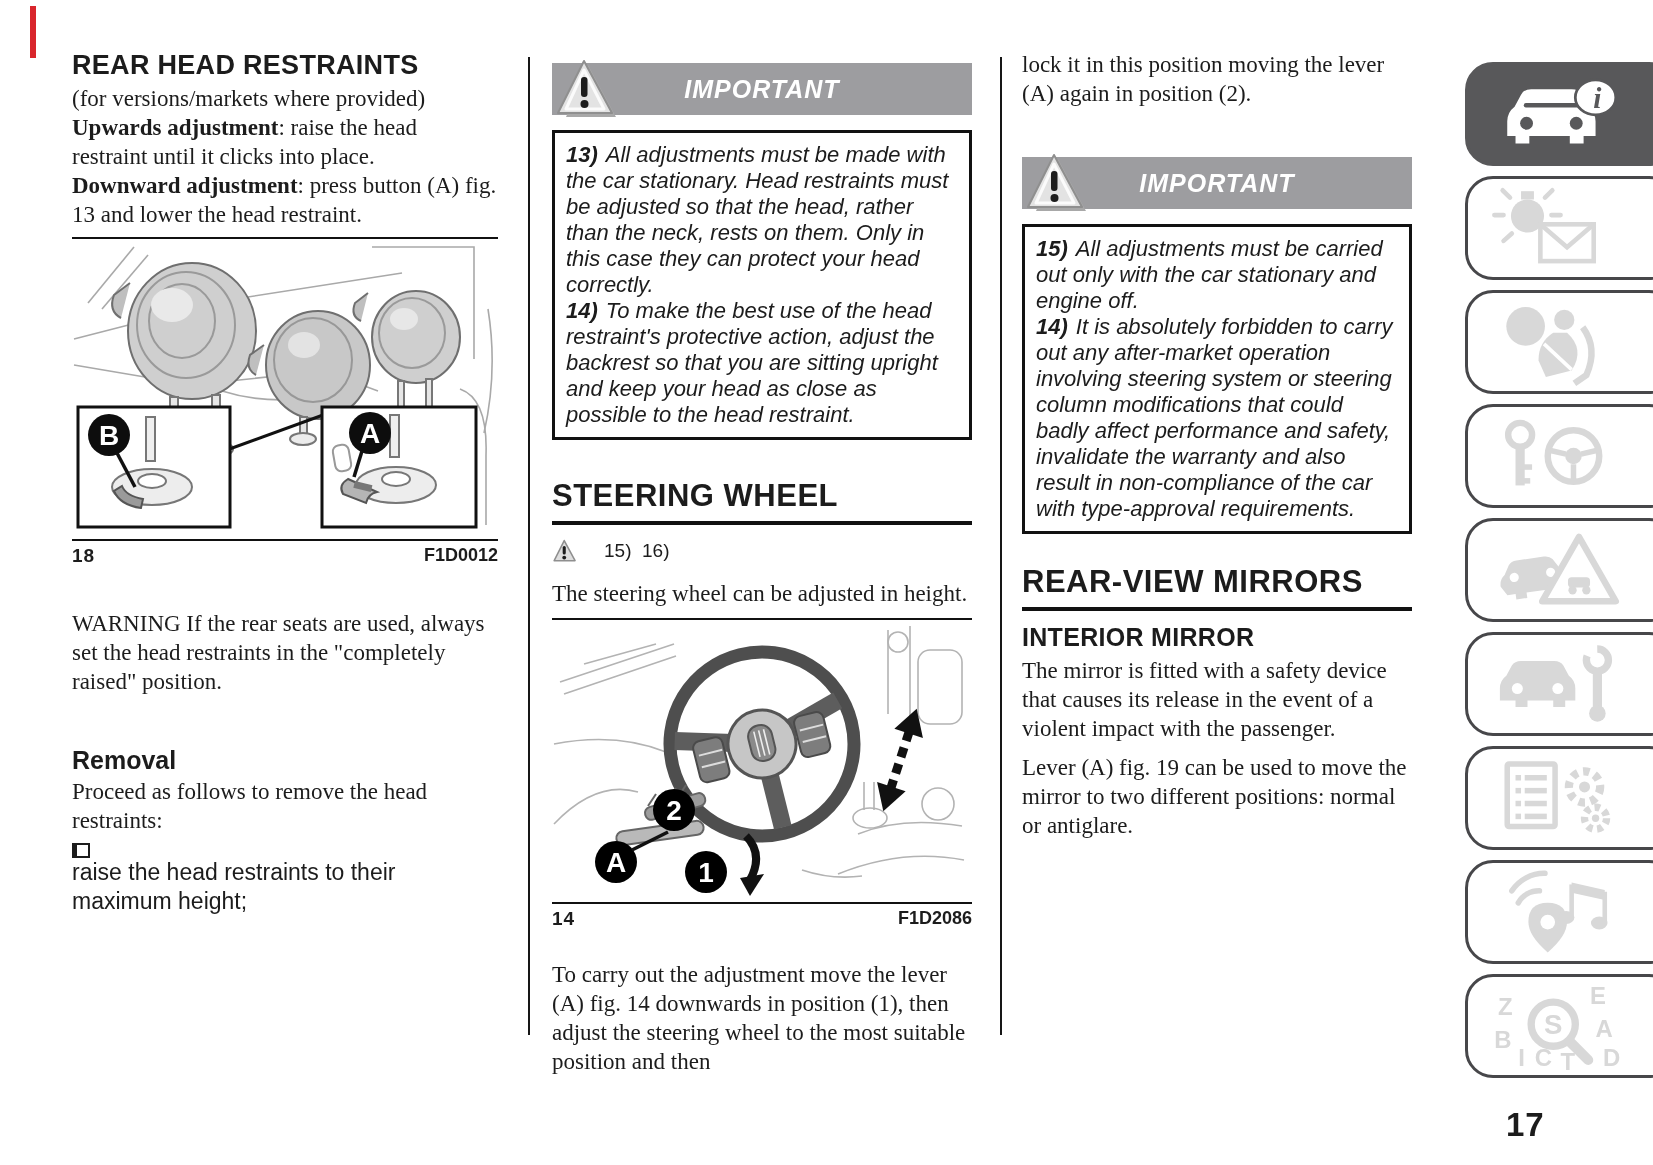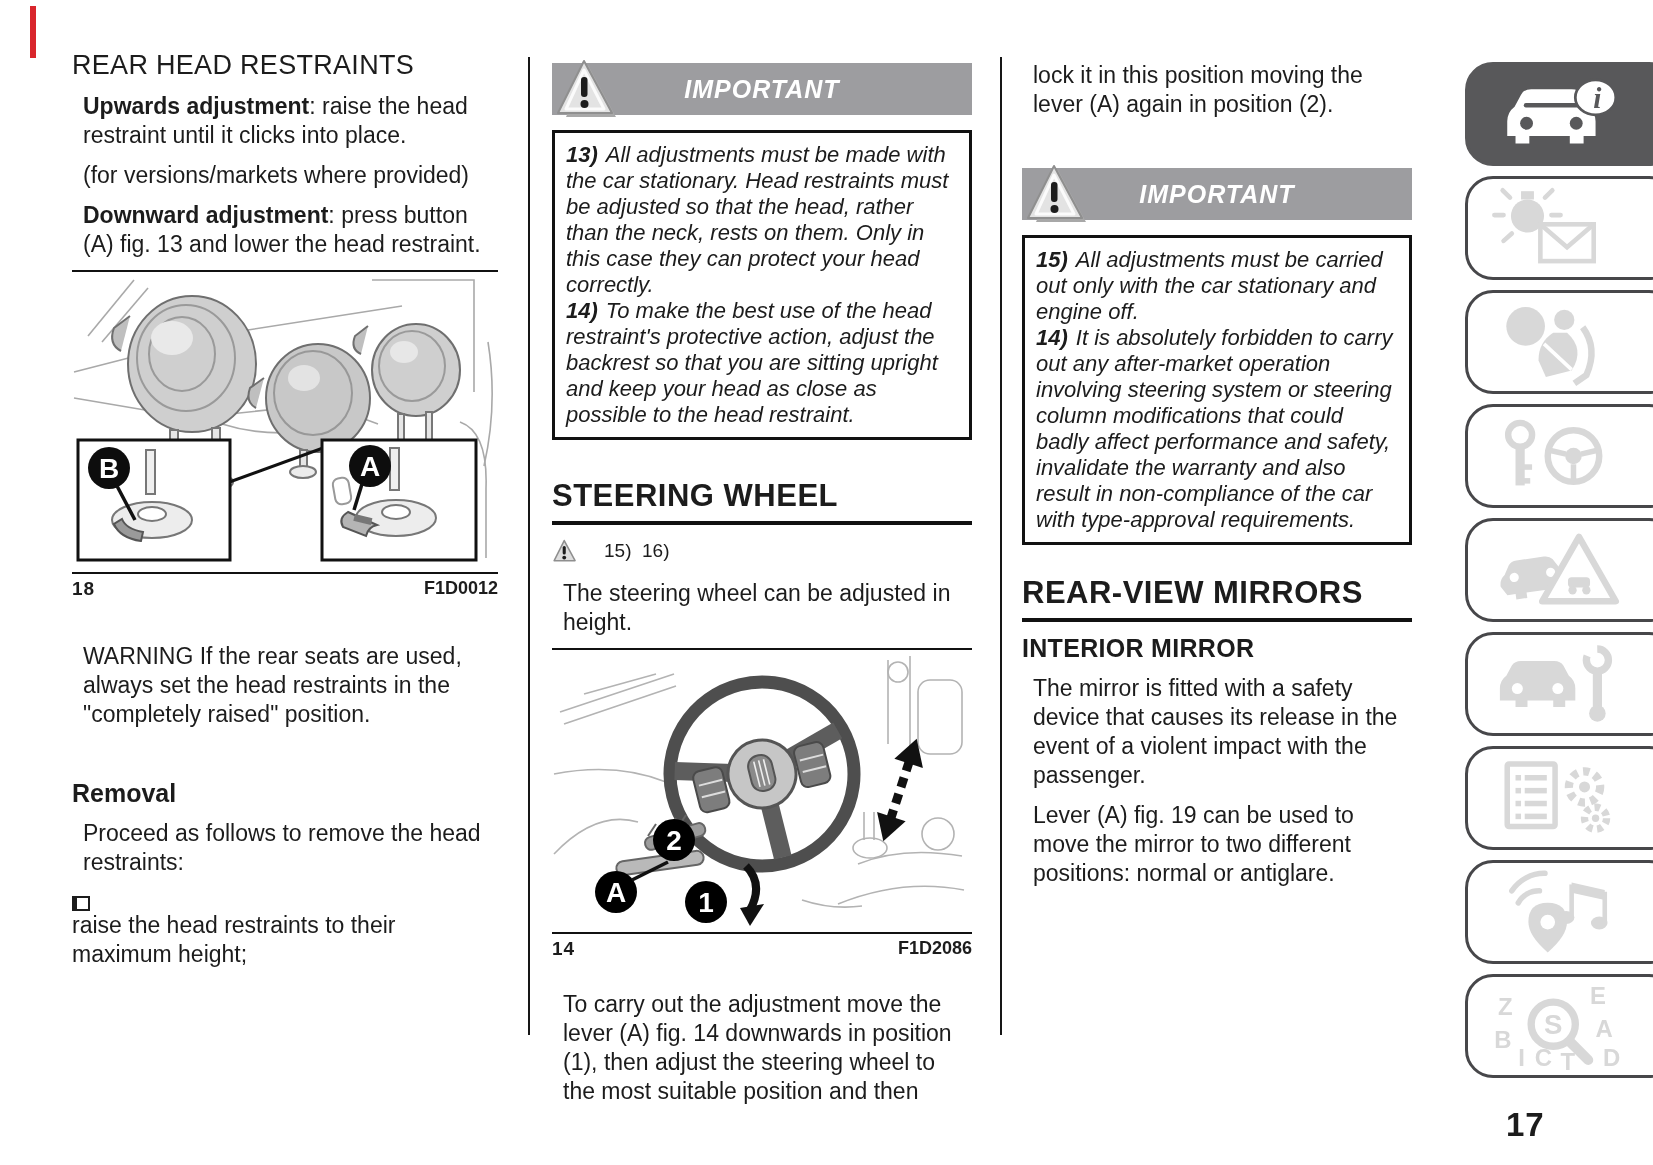--- a/index.html
+++ b/index.html
@@ -5,22 +5,22 @@
   html,body{margin:0;padding:0;background:#fff;}
   .page{position:relative;width:1653px;height:1165px;background:#fff;overflow:hidden;
         font-family:"Liberation Sans",sans-serif;color:#1c1c1c;}
   .red-mark{position:absolute;left:30px;top:6px;width:6px;height:52px;background:#d9262c;}
   .col{position:absolute;top:50px;}
   .col1{left:72px;width:426px;}
   .col2{left:552px;width:420px;}
   .col3{left:1022px;width:390px;}
   .vline{position:absolute;top:57px;width:2px;height:978px;background:#161616;}
   .v1{left:528px;} .v2{left:1000px;}
-  .h1{font-size:27px;font-weight:normal;letter-spacing:.3px;margin:0 0 3px;}
-  .body{font-size:23px;line-height:29px;margin:11px;}
+  .h1{font-size:27px;font-weight:bold;letter-spacing:.3px;margin:0 0 3px;}
+  .body{font-size:23px;line-height:29px;margin:0;font-family:Liberation Serif, serif;}
   .b{font-weight:bold;}
   .warning-p{margin-top:42px;}
   .h3{font-size:25px;font-weight:bold;margin:50px 0 2px;}
   .h3b{font-size:25px;font-weight:bold;margin:12px 0 4px;letter-spacing:.3px;}
   .bullets{list-style:none;margin:0;padding:0;}
   .bullets li{display:flex;font-size:23px;line-height:29px;flex-direction:column;}
   .sq{flex:0 0 auto;width:11px;height:11px;border:2px solid #1c1c1c;border-left-width:5px;margin:8px 10px 0 0;}
   
   .figure{margin-top:8px;}
   .fig-art{border-top:2px solid #111;border-bottom:2px solid #111;}
@@ -53,22 +53,22 @@
   .figlabel{font-weight:bold;}
 </style>
 </head>
 <body>
 
 <div class="page">
   <div class="red-mark"></div>
 
   <section class="col col1">
     <h1 class="h1">REAR HEAD RESTRAINTS</h1>
+    <p class="body">(for versions/markets where provided)</p>
     <p class="body"><span class="b">Upwards adjustment</span><span>: raise the head restraint until it clicks into place.</span></p>
-    <p class="body">(for versions/markets where provided)</p>
     <p class="body"><span class="b">Downward adjustment</span><span>: press button (A) fig. 13 and lower the head restraint.</span></p>
 
     <figure class="figure" style="margin:8px 0 0;">
       <div class="fig-art">
         <svg viewBox="0 0 426 300">
 
           <g fill="none" stroke="#a9a9a9" stroke-width="1.6">
             <path d="M2,100 L150,62 L330,34"></path>
             <path d="M16,64 L62,8"></path>
               <path d="M30,70 L76,16"></path>

